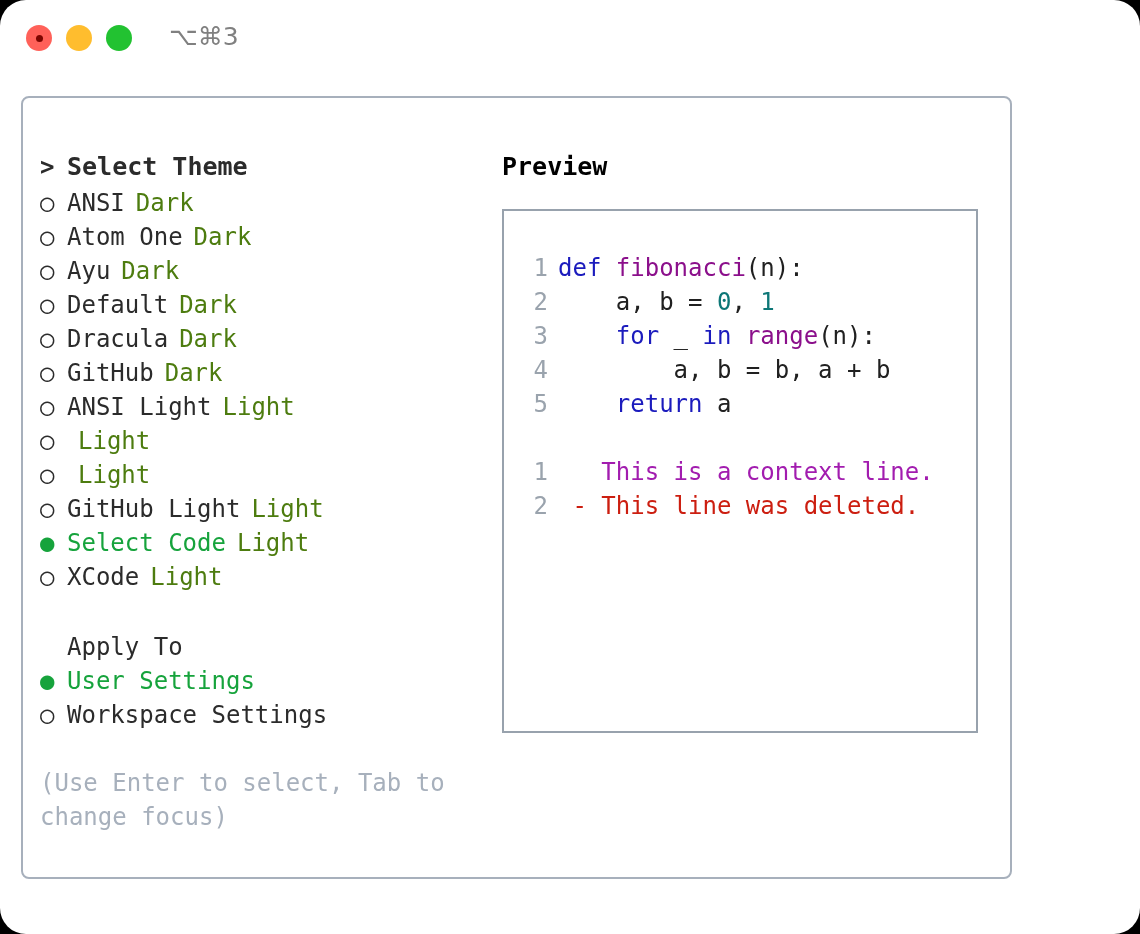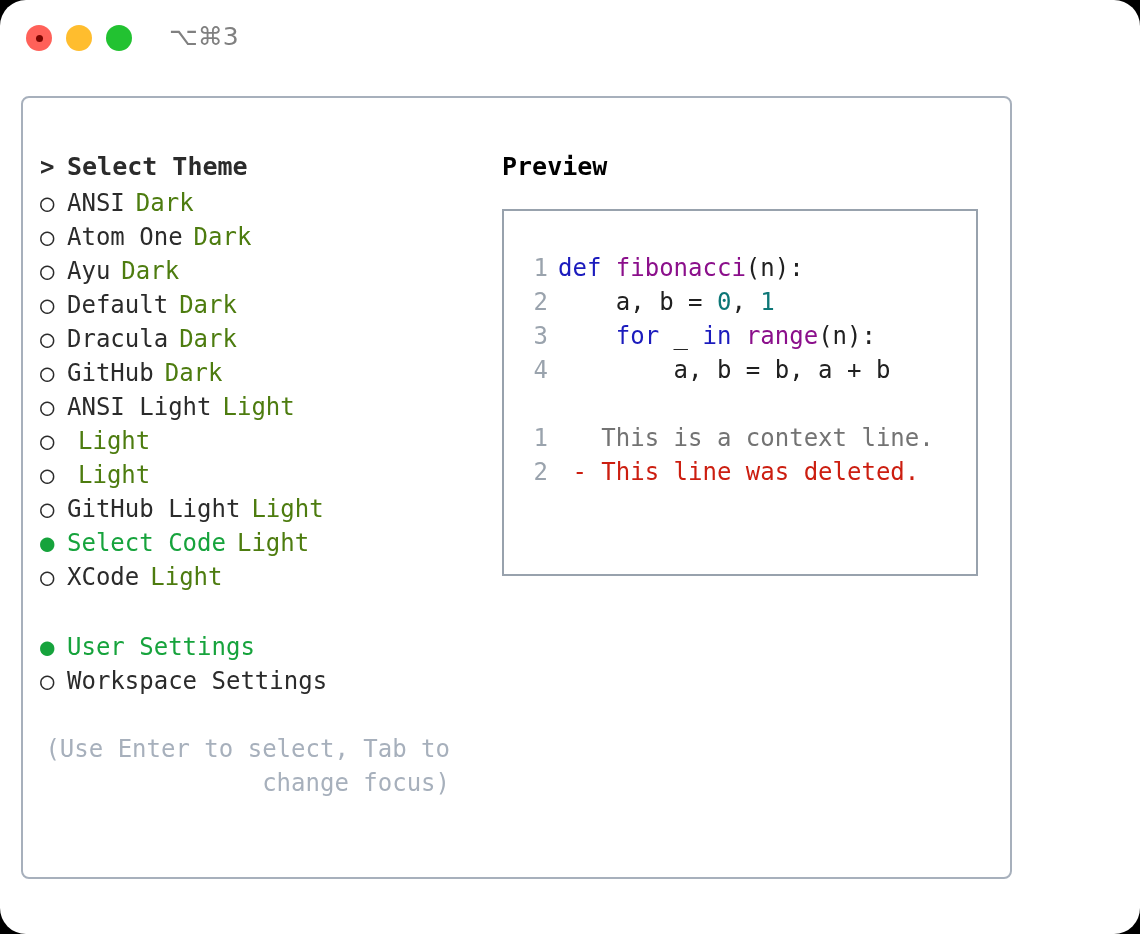--- a/index.html
+++ b/index.html
@@ -133,40 +133,39 @@
   .spacer-lg { height: 36px; }
   .spacer-hint { height: 34px; }
 
   .hint {
     font-size: 24px;
     line-height: 34px;
     color: #a7b0bc;
     width: 410px;
     white-space: pre-wrap;
     word-break: normal;
-    text-align: right;
   }
 
   
   .right-col {
     position: absolute;
     left: 479px; top: 50px;
     width: 490px;
   }
   .preview-title {
     font-size: 25px;
     font-weight: bold;
     color: #000000;
     line-height: 38px;
     white-space: pre;
   }
   .preview-box {
     margin-top: 23px;
     width: 476px;
-    height: 367px;
+    height: 524px;
     border: 2px solid #98a2ad;
     box-sizing: border-box;
     background: #ffffff;
     padding: 40px 0 0 20px;
   }
 
   .code-line {
     font-size: 24px;
     line-height: 34px;
     white-space: pre;
@@ -178,21 +177,21 @@
     width: 24px;
     text-align: right;
     margin-right: 10px;
   }
   .kw   { color: #1b1bbd; }
   .fn   { color: #8b0f8b; }
   .num  { color: #0d7777; }
   .plain{ color: #202020; }
 
   .diff-gap { height: 34px; }
-  .diff-ctx { color: #737373; }
+  .diff-ctx { color: #a21caf; }
   .diff-del { color: #cc1e10; }
   .diff-add { color: #0ccd19; }
 </style>
 </head>
 <body>
 
 <div class="window">
 
   <div class="titlebar">
     <div class="lights">
@@ -254,20 +253,21 @@
       <div class="row">
         <span class="marker sel">●</span><span class="name selected">Select Code</span><span class="variant">Light</span>
       </div>
 
       <div class="row">
         <span class="marker">○</span><span class="name">XCode</span><span class="variant">Light</span>
       </div>
 
       <div class="spacer-lg"></div>
 
+      <div class="group-label">Apply To</div>
 
       <div class="row">
         <span class="marker sel">●</span><span class="name selected">User Settings</span>
       </div>
 
       <div class="row">
         <span class="marker">○</span><span class="name">Workspace Settings</span>
       </div>
 
       <div class="spacer-hint"></div>
@@ -281,20 +281,21 @@
       <div class="preview-box">
 
         <span class="code-line"><span class="ln">1</span><span class="kw">def</span><span class="plain"> </span><span class="fn">fibonacci</span><span class="plain">(n):</span></span>
 
         <span class="code-line"><span class="ln">2</span><span class="plain">    a, b = </span><span class="num">0</span><span class="plain">, </span><span class="num">1</span></span>
 
         <span class="code-line"><span class="ln">3</span><span class="plain">    </span><span class="kw">for</span><span class="plain"> _ </span><span class="kw">in</span><span class="plain"> </span><span class="fn">range</span><span class="plain">(n):</span></span>
 
         <span class="code-line"><span class="ln">4</span><span class="plain">        a, b = b, a + b</span></span>
 
+        <span class="code-line"><span class="ln">5</span><span class="plain">    </span><span class="kw">return</span><span class="plain"> a</span></span>
 
         <div class="diff-gap"></div>
 
         <span class="code-line"><span class="ln">1</span><span class="diff-ctx">   </span><span class="diff-ctx">This is a context line.</span></span>
 
         <span class="code-line"><span class="ln">2</span><span class="diff-del"> - </span><span class="diff-del">This line was deleted.</span></span>
 
 
       </div>
     </div>

